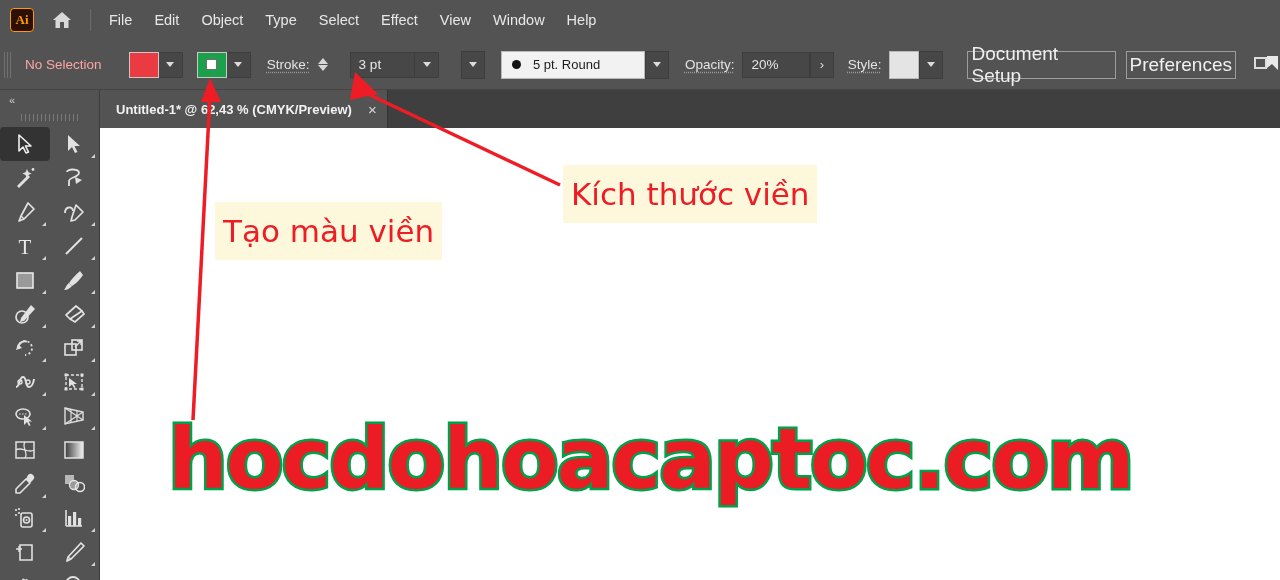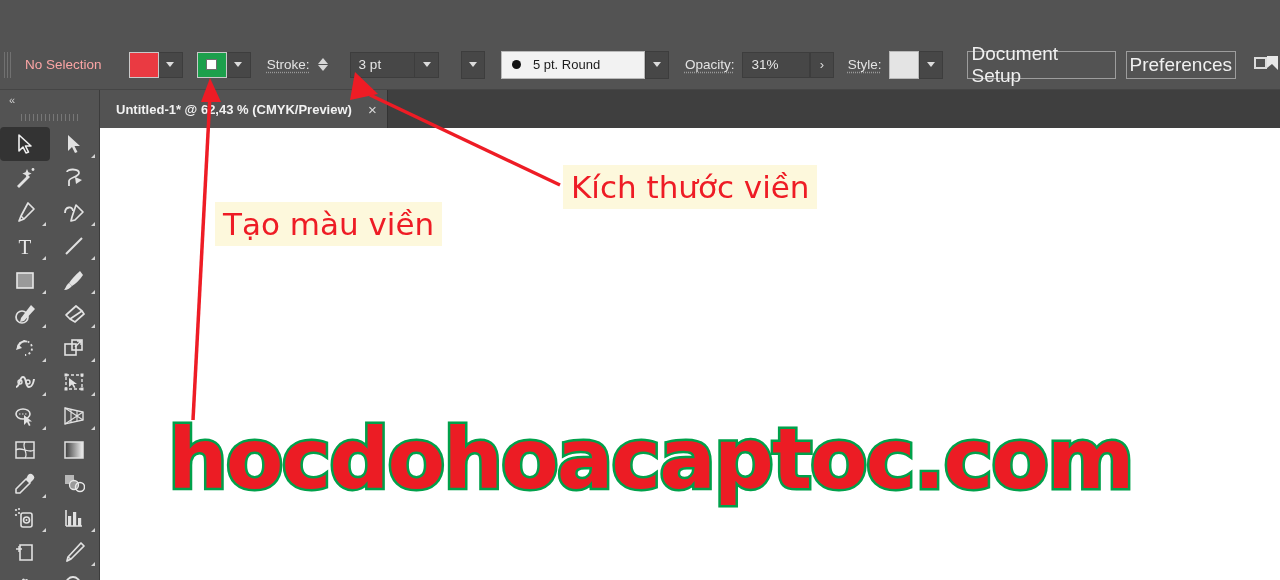--- a/index.html
+++ b/index.html
@@ -122,21 +122,21 @@
     width:0;height:0;border-left:4px solid transparent;border-bottom:4px solid #d4d4d4;
   }
 
   
   .canvas {
     position:absolute; left:100px; top:128px; width:1180px; height:452px;
     background:#ffffff; overflow:hidden;
   }
   .annot {
     position:absolute; background:#fdf8dc; color:#ee1c25;
-    font-size:31px; padding:4px 8px; white-space:nowrap;
+    font-size:31px; padding:11px 8px; white-space:nowrap;
     font-family:"DejaVu Sans", sans-serif;
   }
   .headline {
     position:absolute; color:#ec1c24; font-weight:bold;
     font-size:78px; white-space:nowrap; letter-spacing:-1px;
     font-family:"DejaVu Sans", sans-serif;
   }
   .domain-text {
     position:absolute; font-weight:bold; font-size:84px;
     white-space:nowrap; letter-spacing:-2px;
@@ -145,20 +145,40 @@
     paint-order: stroke fill;
     font-family:"DejaVu Sans", sans-serif;
   }
   .svg-overlay { position:absolute; left:0; top:0; width:1280px; height:580px; pointer-events:none; }
 </style>
 </head>
 <body>
 
 <div id="app">
 
+  <div class="menubar">
+    <div class="ai-logo">Ai</div>
+    <div class="home-icon">
+      <svg width="22" height="20" viewBox="0 0 22 20">
+          <path d="M11 2 L20 10 L17.5 10 L17.5 18 L13 18 L13 12 L9 12 L9 18 L4.5 18 L4.5 10 L2 10 Z" fill="#d9d9d9"></path>
+        </svg>
+    </div>
+    <div class="menu-sep"></div>
+    <div class="menu-items">
+      <div class="menu-item">File</div>
+      <div class="menu-item">Edit</div>
+      <div class="menu-item">Object</div>
+      <div class="menu-item">Type</div>
+      <div class="menu-item">Select</div>
+      <div class="menu-item">Effect</div>
+      <div class="menu-item">View</div>
+      <div class="menu-item">Window</div>
+      <div class="menu-item">Help</div>
+    </div>
+  </div>
 
   <div class="controlbar">
     <div class="grip"></div>
     <div class="no-selection">No Selection</div>
 
     <div class="swatch-group">
       <div class="swatch" id="fill-sw" style="background: rgb(234, 58, 66);"></div>
       <div class="caret-btn">
           <div class="caret"></div>
         </div>
@@ -193,21 +213,21 @@
       <div class="light-field" style="width:144px;">
         <div class="cap-dot"></div>
         <span>5 pt. Round</span>
       </div>
       <div class="caret-btn-light">
           <div class="caret"></div>
         </div>
     </div>
 
     <div class="ctl-label">Opacity:</div>
-    <div class="field" style="width:68px;margin-left:8px;">31%</div>
+    <div class="field" style="width:68px;margin-left:8px;">20%</div>
     <div class="arrow-btn">›</div>
 
     <div class="ctl-label" style="margin-left:14px;">Style:</div>
     <div style="display:flex;margin-left:8px;">
       <div class="style-swatch"></div>
       <div class="caret-btn-light">
           <div class="caret"></div>
         </div>
     </div>
 

